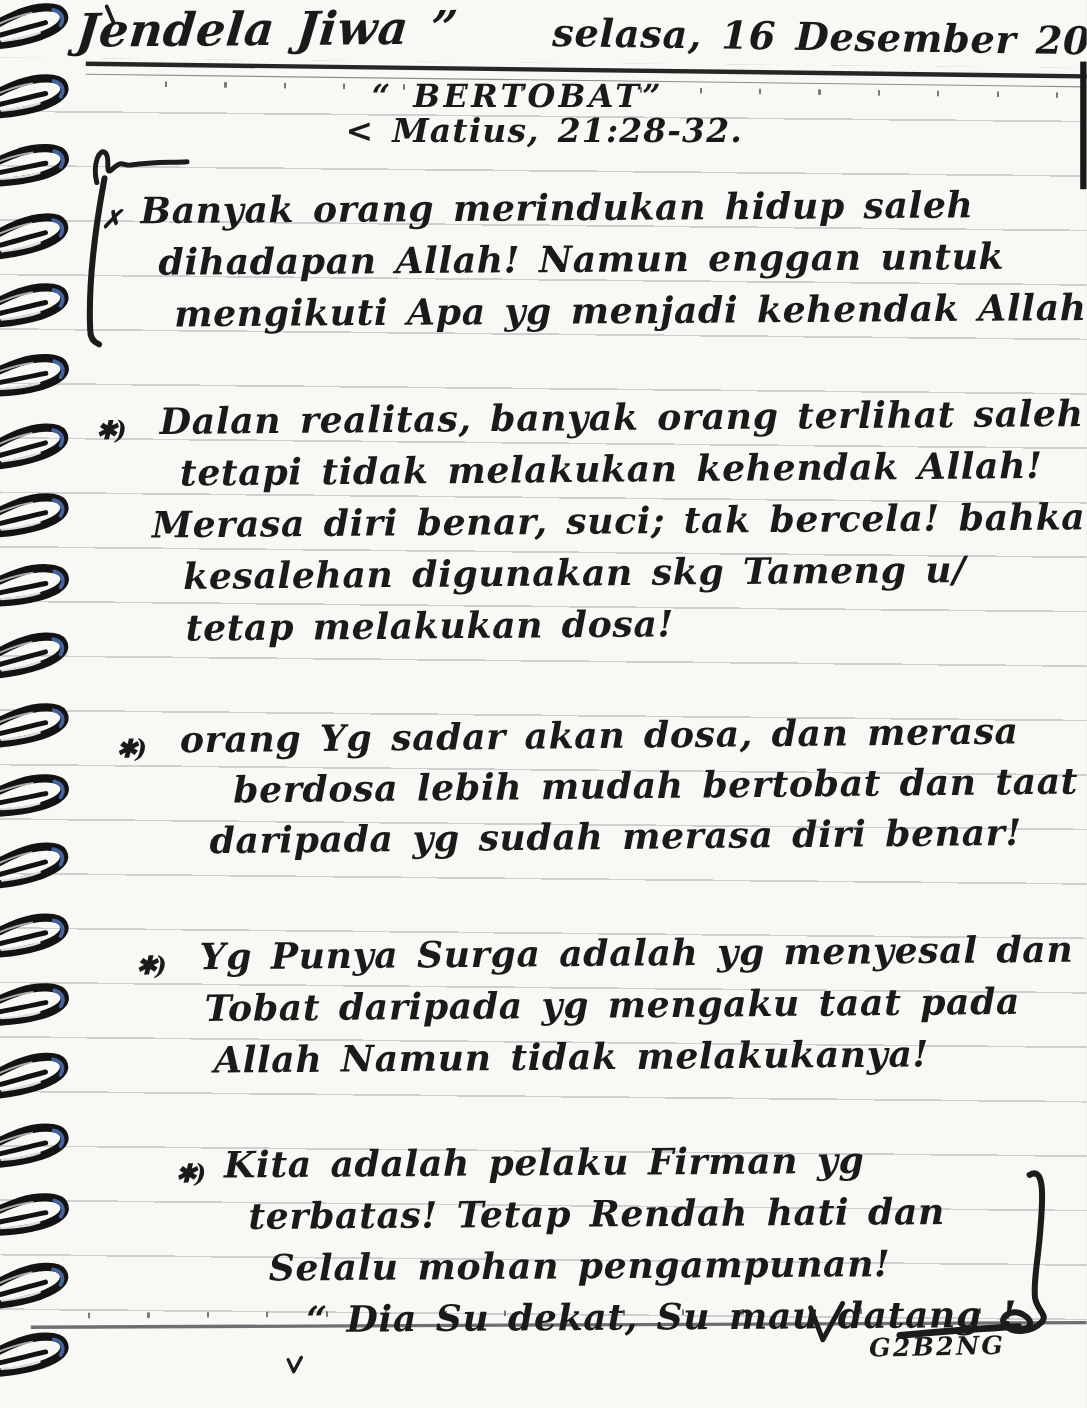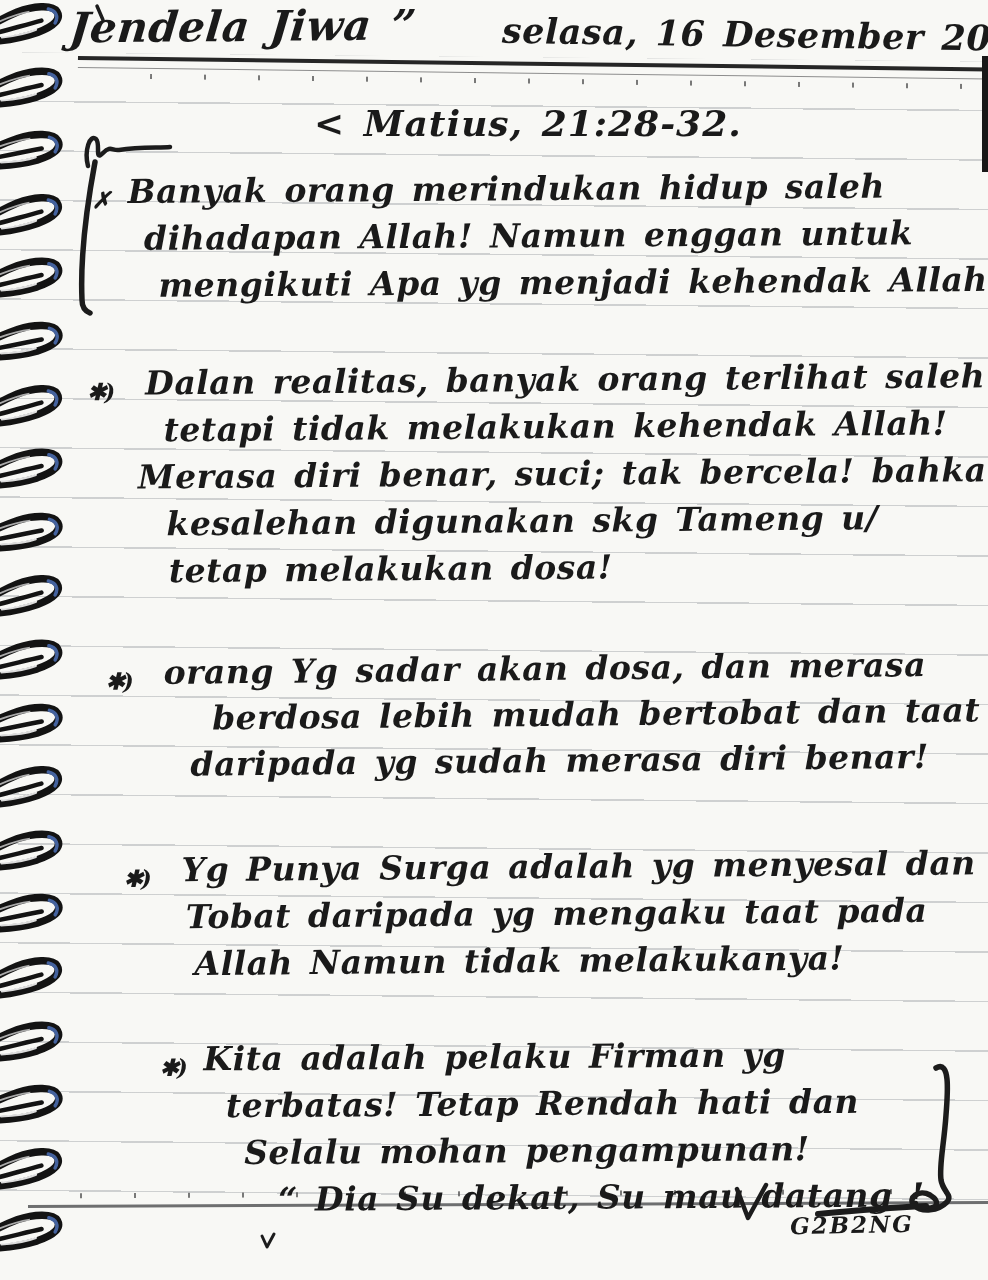--- a/index.html
+++ b/index.html
@@ -34,21 +34,21 @@
     position:absolute; left:28px; top:1203px; width:960px; height:0;
     border-top:3px solid #6e6f70; transform:rotate(-0.25deg);
   }
   .edge-sliver { position:absolute; right:0; top:56px; width:6px; height:116px; background:#181818; }
 
   
   .hw { font-style:italic; font-weight:bold; letter-spacing:.5px; word-spacing:5px; white-space:nowrap; }
   .notebook-title { position:absolute; left:70px; top:2px; font-size:42px; transform:skewX(-6deg) rotate(-0.5deg); }
   .date { position:absolute; left:502px; top:14px; font-size:35px; transform:rotate(0.9deg); }
   .sermon-title { position:absolute; left:338px; top:70px; font-size:29px; letter-spacing:3px; }
-  .sermon-ref { position:absolute; left:314px; top:102px; font-size:36px; letter-spacing:1px; }
+  .sermon-ref { position:absolute; left:314px; top:102px; font-size:30px; letter-spacing:1px; }
 
   .para { position:absolute; font-size:33px; line-height:47px; }
   .para .marker { position:absolute; left:0; top:8px; font-size:23px; letter-spacing:-2px; }
   .p1 { left:92px;  top:165px;  transform:rotate(-0.4deg); }
   .p2 { left:88px;  top:356px;  transform:rotate(-0.5deg); }
   .p3 { left:106px; top:646px;  transform:rotate(-0.6deg); line-height:46px; }
   .p4 { left:124px; top:843px;  transform:rotate(-0.5deg); }
   .p5 { left:160px; top:1033px; transform:rotate(-0.4deg); }
   .p1 .lines>div:nth-child(1){margin-left:36px}
   .p1 .lines>div:nth-child(2){margin-left:52px}
@@ -83,20 +83,21 @@
 
   <div class="ruled"></div>
   <div class="header-rule"></div>
   <div class="tick-row tick-top"></div>
   <div class="tick-row tick-bottom"></div>
   <div class="bottom-rule"></div>
   <div class="edge-sliver"></div>
 
   <div class="hw notebook-title">Jendela Jiwa ”</div>
   <div class="hw date">selasa, 16 Desember 2025</div>
+  <div class="hw sermon-title">“ BERTOBAT”</div>
   <div class="hw sermon-ref">&lt; Matius, 21:28-32.</div>
 
   <div class="para p1 hw">
     <span class="marker">✗</span>
     <div class="lines">
       <div>Banyak orang merindukan hidup saleh</div>
       <div>dihadapan Allah! Namun enggan untuk</div>
       <div>mengikuti Apa yg menjadi kehendak Allah!</div>
     </div>
   </div>

